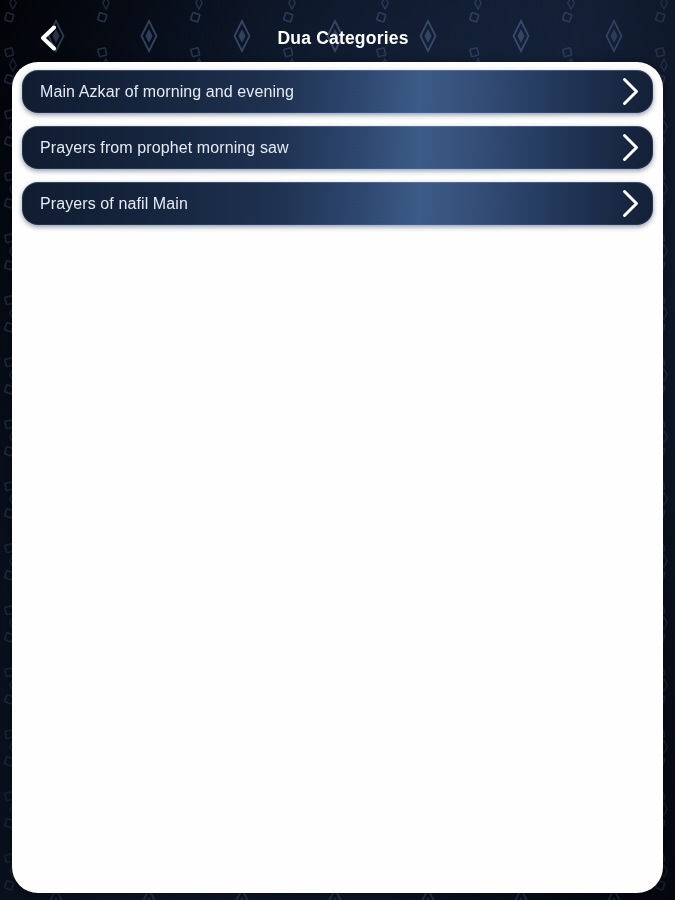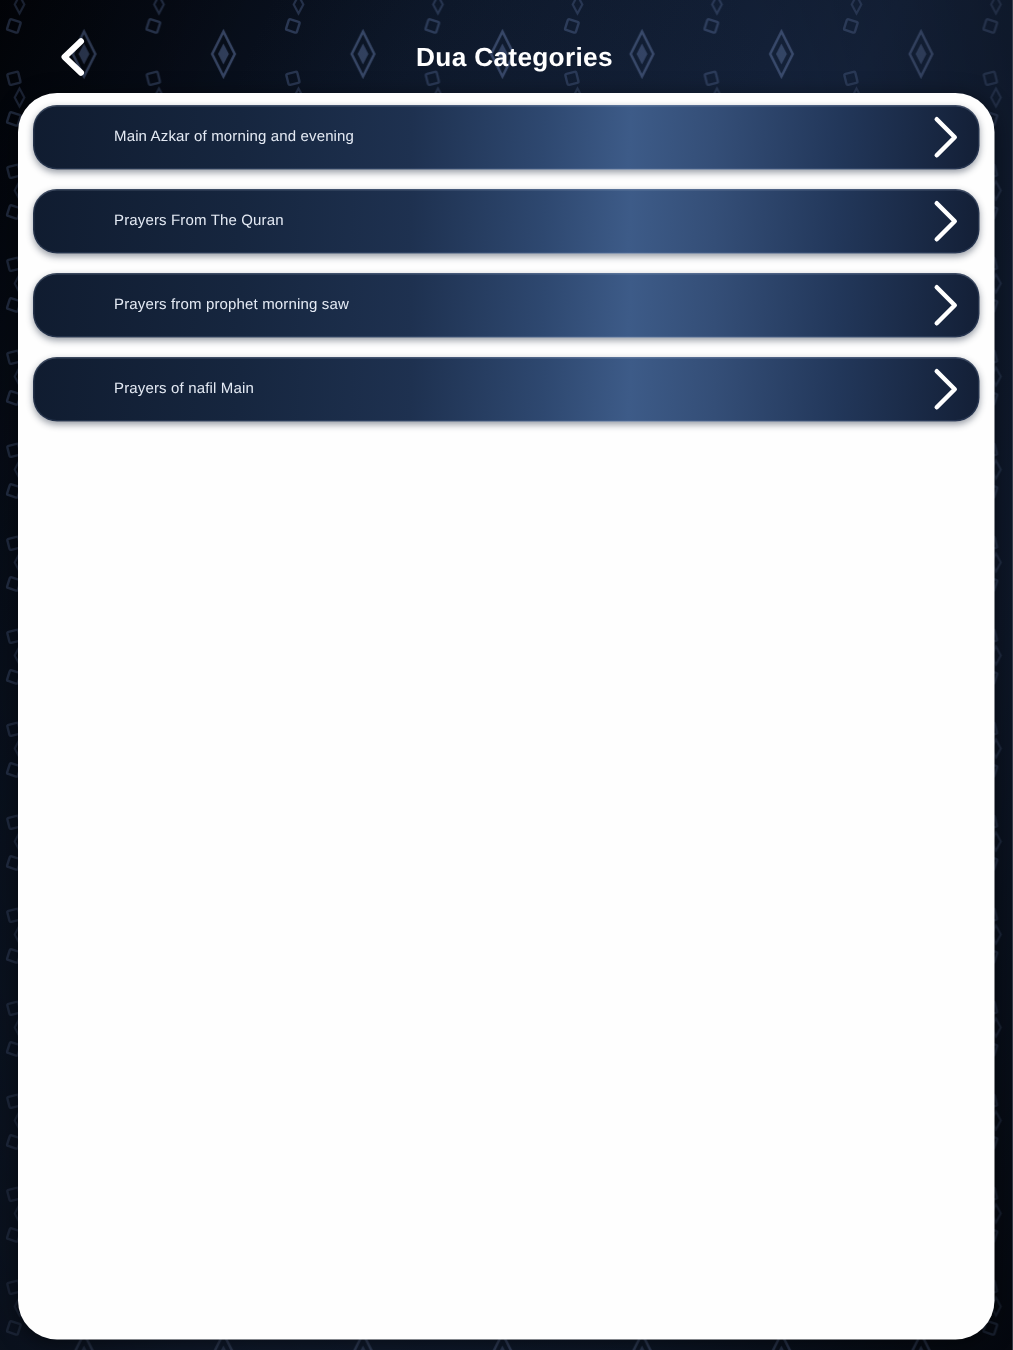--- a/index.html
+++ b/index.html
@@ -77,26 +77,25 @@
     background: linear-gradient(93deg,
       #101c30 0%, #16263f 22%, #1e3150 40%,
       #2e4870 54%, #3d5b88 63%, #344e77 72%,
       #22375a 85%, #131f36 100%);
     box-shadow: 0 2px 5px rgba(25, 35, 55, 0.45),
                 inset 0 1px 0 rgba(255,255,255,0.10),
                 inset 0 0 0 1px rgba(120,145,185,0.18);
   }
   .category-label {
     color: #e4eaf4;
-    font-size: 10px;
+    font-size: 16px;
     letter-spacing: 0.1px;
     white-space: nowrap;
     overflow: hidden;
     text-overflow: ellipsis;
-    margin-left: 36px;
   }
   .chevron-right {
     margin-left: auto;
     display: flex;
     align-items: center;
     flex: 0 0 auto;
   }
 </style>
 </head>
 <body>
@@ -133,28 +132,20 @@
     <div id="category-list">
   <div class="category-item">
     <span class="category-label">Main Azkar of morning and evening</span>
     <span class="chevron-right">
       <svg width="17" height="29" viewBox="0 0 17 29" xmlns="http://www.w3.org/2000/svg">
         <polyline points="2.5,2.5 14.5,14.5 2.5,26.5" fill="none" stroke="#ffffff" stroke-width="3" stroke-linecap="round" stroke-linejoin="round"></polyline>
       </svg>
     </span>
   </div>
 
-  <div class="category-item">
-    <span class="category-label">Prayers From The Quran</span>
-    <span class="chevron-right">
-      <svg width="17" height="29" viewBox="0 0 17 29" xmlns="http://www.w3.org/2000/svg">
-        <polyline points="2.5,2.5 14.5,14.5 2.5,26.5" fill="none" stroke="#ffffff" stroke-width="3" stroke-linecap="round" stroke-linejoin="round"></polyline>
-      </svg>
-    </span>
-  </div>
 
   <div class="category-item">
     <span class="category-label">Prayers from prophet morning saw</span>
     <span class="chevron-right">
       <svg width="17" height="29" viewBox="0 0 17 29" xmlns="http://www.w3.org/2000/svg">
         <polyline points="2.5,2.5 14.5,14.5 2.5,26.5" fill="none" stroke="#ffffff" stroke-width="3" stroke-linecap="round" stroke-linejoin="round"></polyline>
       </svg>
     </span>
   </div>
 

